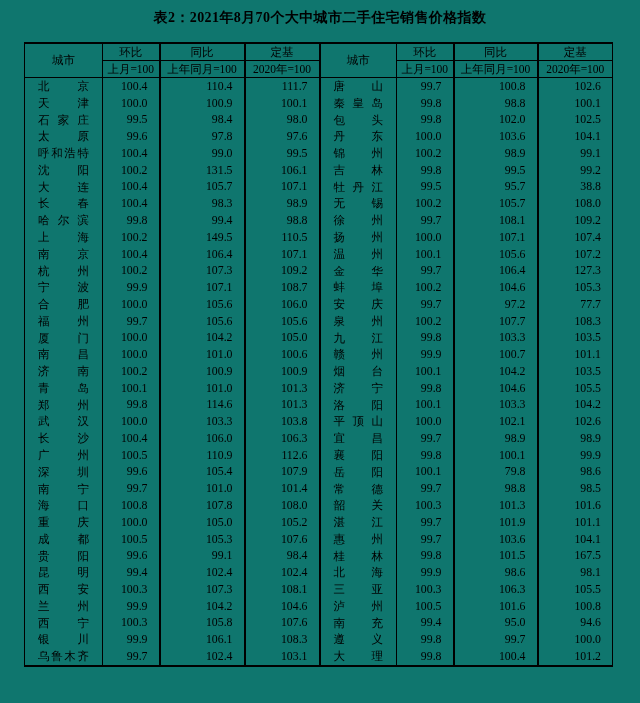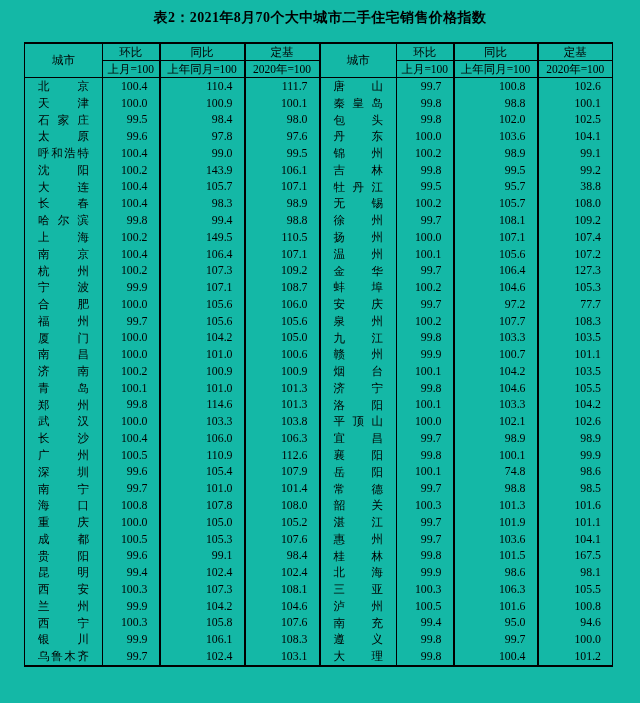--- a/index.html
+++ b/index.html
@@ -1,17 +1,17 @@
 <!DOCTYPE html>
 <html><head>
 <meta charset="utf-8">
 <style>
   html,body{margin:0;padding:0;background:#ffffff;}
   .page{
-    position:relative;width:640px;height:703px;background:#14b8a6;color:#000;
+    position:relative;width:640px;height:703px;background:#0f766e;color:#000;
     font-family:"Liberation Serif","DejaVu Serif",serif;overflow:hidden;
   }
   .title{
     position:absolute;top:9px;left:0;width:100%;text-align:center;
     font-size:14px;font-weight:bold;letter-spacing:0.4px;
   }
   table.idx{
     position:absolute;left:24px;top:42px;width:588px;
     border-collapse:collapse;table-layout:fixed;
     border-top:2.5px solid #000;border-bottom:2.5px solid #000;
@@ -171,21 +171,21 @@
           <td class="c7 num">99.1</td>
         </tr>
         <tr>
           <td class="c0 city">
             <div class="just">
               <span>沈</span>
               <span>阳</span>
             </div>
           </td>
           <td class="c1 num">100.2</td>
-          <td class="c2 num">143.9</td>
+          <td class="c2 num">131.5</td>
           <td class="c3 num">106.1</td>
           <td class="c4 city">
             <div class="just">
               <span>吉</span>
               <span>林</span>
             </div>
           </td>
           <td class="c5 num">99.8</td>
           <td class="c6 num">99.5</td>
           <td class="c7 num">99.2</td>
@@ -543,21 +543,21 @@
           <td class="c1 num">99.6</td>
           <td class="c2 num">105.4</td>
           <td class="c3 num">107.9</td>
           <td class="c4 city">
             <div class="just">
               <span>岳</span>
               <span>阳</span>
             </div>
           </td>
           <td class="c5 num">100.1</td>
-          <td class="c6 num">74.8</td>
+          <td class="c6 num">79.8</td>
           <td class="c7 num">98.6</td>
         </tr>
         <tr>
           <td class="c0 city">
             <div class="just">
               <span>南</span>
               <span>宁</span>
             </div>
           </td>
           <td class="c1 num">99.7</td>

